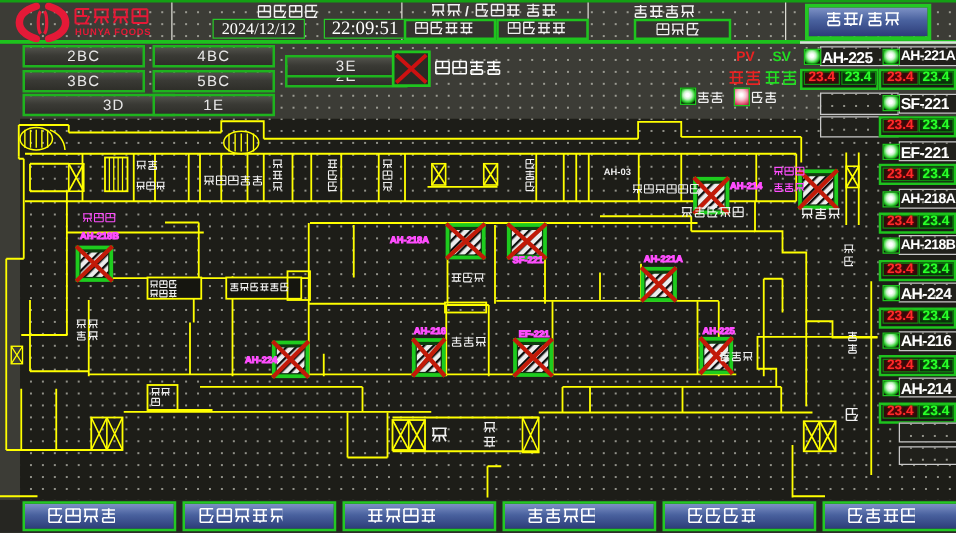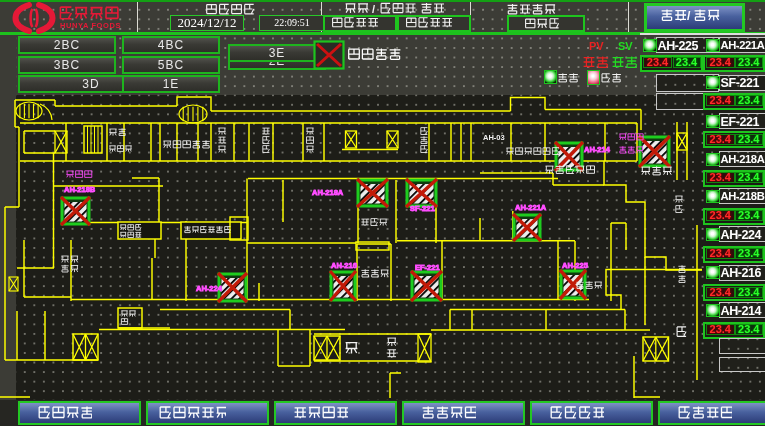--- a/index.html
+++ b/index.html
@@ -41,21 +41,21 @@
     <path d="M2.4 2.1 L2.4 13.7 M2.4 2.1 L13.4 2.1 M2.4 7.8 L11.8 7.8 M2.4 13.7 L13.4 13.7 M8.4 2.1 L8.4 7.8 M13.4 7.8 L10.4 13.7 M17.1 2.6 L29.2 2.6 M18.3 2.6 L18.3 8.8 M28.0 2.6 L28.0 8.8 M17.1 8.8 L29.2 8.8 M23.1 8.8 L23.1 13.8 M20.4 8.8 L17.7 13.4 M25.8 8.8 L28.5 13.4 M32.5 2.6 L44.6 2.6 M33.7 2.6 L33.7 8.8 M43.4 2.6 L43.4 8.8 M32.5 8.8 L44.6 8.8 M38.5 8.8 L38.5 13.8 M35.8 8.8 L33.1 13.4 M41.2 8.8 L43.9 13.4 M48.0 2.4 L59.9 2.4 M48.0 8.0 L59.9 8.0 M48.0 13.4 L59.9 13.4 M48.0 2.4 L48.0 13.4 M59.9 2.4 L59.9 13.4 M53.9 2.4 L53.9 8.0" stroke="#e51937" stroke-width="1.60" fill="none"></path>
   </svg>
 <div class="abs" style="left:60px;top:21px;width:76px;color:#e51937;font-weight:bold;font-size:7.5px;letter-spacing:0.6px;">HUNYA FOODS</div>
 
 <svg class="abs" style="left:206px;top:2.5px" width="56" height="13">
     <path d="M0.7 1.6 L10.3 1.6 M0.7 6.2 L10.3 6.2 M0.7 10.6 L10.3 10.6 M0.7 1.6 L0.7 10.6 M10.3 1.6 L10.3 10.6 M5.5 1.6 L5.5 6.2 M13.6 1.4 L13.6 10.8 M13.6 1.4 L22.7 1.4 M13.6 6.0 L21.3 6.0 M13.6 10.8 L22.7 10.8 M18.6 1.4 L18.6 6.0 M22.7 6.0 L20.2 10.8 M25.7 1.6 L35.4 1.6 M25.7 6.2 L35.4 6.2 M25.7 10.6 L35.4 10.6 M25.7 1.6 L25.7 10.6 M35.4 1.6 L35.4 10.6 M30.6 1.6 L30.6 6.2 M38.7 1.4 L38.7 10.8 M38.7 1.4 L47.7 1.4 M38.7 6.0 L46.4 6.0 M38.7 10.8 L47.7 10.8 M43.7 1.4 L43.7 6.0 M47.7 6.0 L45.3 10.8" stroke="#f2f2f2" stroke-width="1.16" fill="none"></path>
   </svg>
 
 <div class="abs dots" style="left:154px;top:15px;width:72px;height:14px;border:1px solid #28c828;background:#34342f;color:#fff;font-family:'Liberation Serif',serif;font-size:13px;text-align:center;line-height:14px;">2024/12/12</div>
 
-<div class="abs dots" style="left:243px;top:15px;width:64px;height:14px;border:1px solid #28c828;background:#34342f;color:#fff;font-family:'Liberation Serif',serif;font-size:10px;text-align:center;line-height:14px;">22:09:51</div>
+<div class="abs dots" style="left:243px;top:15px;width:64px;height:14px;border:1px solid #28c828;background:#34342f;color:#fff;font-family:'Liberation Serif',serif;font-size:15px;text-align:center;line-height:14px;">22:09:51</div>
 
 <svg class="abs" style="left:345px;top:2px" width="115" height="13">
     <path d="M0.6 1.8 L10.4 1.8 M1.5 1.8 L1.5 6.9 M9.5 1.8 L9.5 6.9 M0.6 6.9 L10.4 6.9 M5.5 6.9 L5.5 10.9 M3.3 6.9 L1.1 10.6 M7.7 6.9 L9.9 10.6 M13.1 1.8 L23.0 1.8 M14.1 1.8 L14.1 6.9 M22.0 1.8 L22.0 6.9 M13.1 6.9 L23.0 6.9 M18.0 6.9 L18.0 10.9 M15.8 6.9 L13.6 10.6 M20.2 6.9 L22.4 10.6" stroke="#f2f2f2" stroke-width="1.16" fill="none"></path>
     <text x="27" y="10.5" fill="#f2f2f2" font-size="11" font-weight="bold" font-family="Liberation Sans">/</text>
     <path d="M36.1 1.4 L36.1 10.8 M36.1 1.4 L45.1 1.4 M36.1 6.0 L43.8 6.0 M36.1 10.8 L45.1 10.8 M41.0 1.4 L41.0 6.0 M45.1 6.0 L42.7 10.8 M48.2 1.6 L57.9 1.6 M48.2 6.2 L57.9 6.2 M48.2 10.6 L57.9 10.6 M48.2 1.6 L48.2 10.6 M57.9 1.6 L57.9 10.6 M53.0 1.6 L53.0 6.2 M60.6 2.0 L70.5 2.0 M60.6 6.0 L70.5 6.0 M60.6 10.0 L70.5 10.0 M63.2 2.0 L63.2 10.0 M68.0 2.0 L68.0 10.0 M65.6 10.0 L65.6 11.3" stroke="#f2f2f2" stroke-width="1.16" fill="none"></path>
     <path d="M76.5 2.3 L86.5 2.3 M81.5 0.9 L81.5 7.1 M77.3 5.1 L85.7 5.1 M77.3 7.8 L85.7 7.8 M77.3 7.8 L77.3 10.8 M85.7 7.8 L85.7 10.8 M77.3 10.8 L85.7 10.8 M89.1 2.0 L99.0 2.0 M89.1 6.0 L99.0 6.0 M89.1 10.0 L99.0 10.0 M91.6 2.0 L91.6 10.0 M96.5 2.0 L96.5 10.0 M94.0 10.0 L94.0 11.3" stroke="#f2f2f2" stroke-width="1.16" fill="none"></path>
   </svg>
 
 <div class="abs" style="left:323px;top:14.5px;width:70px;height:13.5px;border:2px solid #1ec41e;background:#34342f;"></div>
 <svg class="abs" style="left:332px;top:17px" width="54" height="12">

